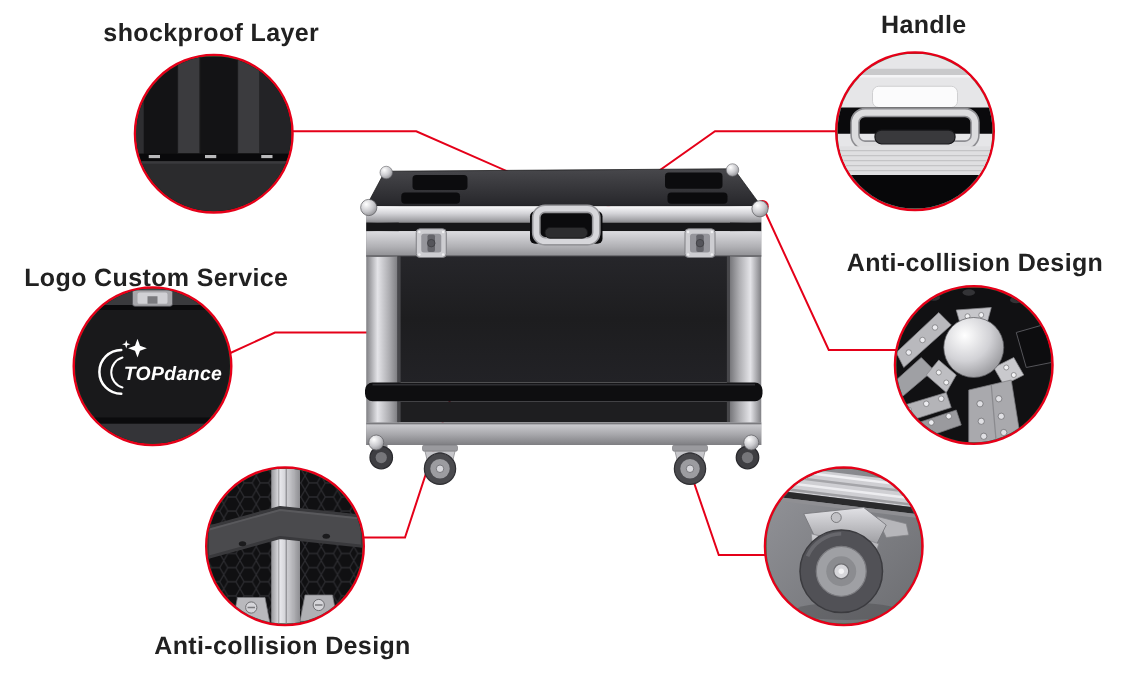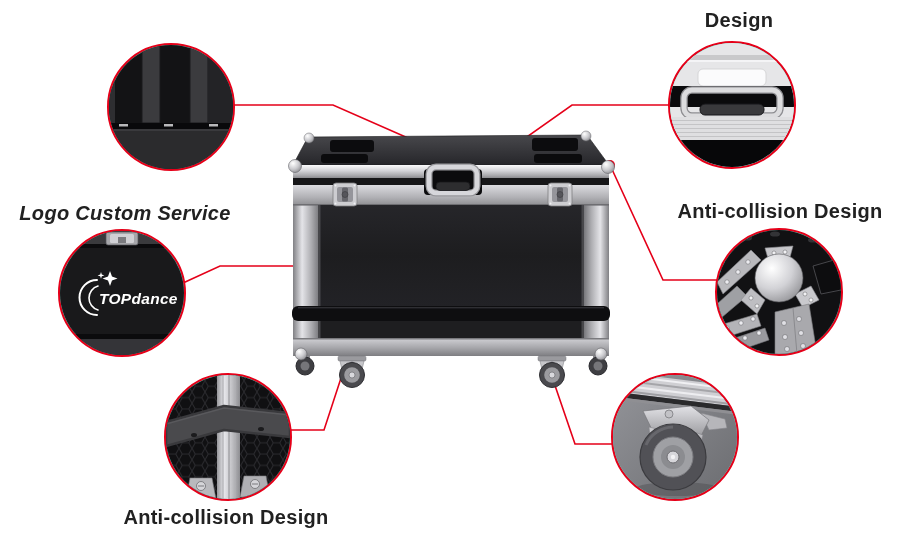--- a/index.html
+++ b/index.html
@@ -11,21 +11,21 @@
   }
   .label {
     position:absolute; transform:translateX(-50%); white-space:nowrap;
     font-size:20px; font-weight:600; letter-spacing:.3px; color:var(--label-text,#212121);
   }
   .overlay { position:absolute; left:0; top:0; width:900px; height:540px; }
   .red-line { stroke:var(--accent,#e50019); stroke-width:1.6; fill:none; }
   .red-dot { fill:var(--accent,#e50019); }
   .callout-circle {
     position:absolute; width:124px; height:124px; border-radius:50%;
-    border:2px solid var(--accent,#e50019); overflow:hidden; background:#5eead4;
+    border:2px solid var(--accent,#e50019); overflow:hidden; background:#15803d;
   }
   .callout-circle svg { display:block; width:124px; height:124px; }
   .case-svg { position:absolute; left:278px; top:125px; }
 </style>
 </head>
 <body>
 
 <div class="stage">
 
   <svg class="overlay" viewBox="0 0 900 540">
@@ -161,58 +161,59 @@
       <circle cx="17" cy="41" r="6.5" fill="url(#gBall)" stroke="#606064" stroke-width=".6"></circle>
       <circle cx="330" cy="42" r="6.5" fill="url(#gBall)" stroke="#606064" stroke-width=".6"></circle>
       <circle cx="23" cy="229" r="6" fill="url(#gBall)" stroke="#606064" stroke-width=".6"></circle>
       <circle cx="323" cy="229" r="6" fill="url(#gBall)" stroke="#606064" stroke-width=".6"></circle>
     </g>
 
     <use href="#caster"></use>
     <use href="#caster" x="200"></use>
   </svg>
 
+  <div class="label" style="left:169px; top:16px;">shockproof Layer</div>
   <div class="callout-circle" style="left:107px; top:43px;">
     <svg viewBox="0 0 124 124">
       <rect width="124" height="124" fill="#131315"></rect>
       <rect x="-6" y="0" width="12" height="78" fill="#2e2e31"></rect>
       <rect x="33" y="0" width="18" height="78" fill="#3b3b3e" stroke="#1a1a1c"></rect>
       <rect x="81" y="0" width="18" height="78" fill="#3b3b3e" stroke="#1a1a1c"></rect>
       <rect x="99" y="0" width="25" height="78" fill="#232326"></rect>
       <rect x="0" y="78" width="124" height="6" fill="#09090b"></rect>
       <rect x="10" y="79" width="9" height="2.5" fill="#d8d8da" opacity=".85"></rect>
       <rect x="55" y="79" width="9" height="2.5" fill="#d8d8da" opacity=".85"></rect>
       <rect x="100" y="79" width="9" height="2.5" fill="#d8d8da" opacity=".85"></rect>
       <rect x="0" y="84" width="124" height="40" fill="#2b2b2d"></rect>
       <rect x="0" y="84" width="124" height="2" fill="#3a3a3d"></rect>
     </svg>
   </div>
 
-  <div class="label" style="left:739px; top:9px;">Design</div>
+  <div class="label" style="left:739px; top:9px;">Handle</div>
   <div class="callout-circle" style="left:668px; top:41px;">
     <svg viewBox="0 0 124 124">
       <rect width="124" height="124" fill="#e6e6e8"></rect>
       <rect x="0" y="12" width="124" height="5" fill="#c9c9cb"></rect>
       <rect x="0" y="17" width="124" height="2" fill="#f4f4f6"></rect>
       <rect x="28" y="26" width="68" height="17" rx="5" fill="#fbfbfc" stroke="#cfcfd1" stroke-width=".8"></rect>
       <rect x="0" y="43" width="124" height="21" fill="#0a0a0c"></rect>
       <rect x="14" y="47" width="96" height="26" rx="8" fill="none" stroke="#8e8e92" stroke-width="7.5"></rect>
       <rect x="14" y="47" width="96" height="26" rx="8" fill="none" stroke="#dcdcde" stroke-width="5"></rect>
       <rect x="30" y="61" width="64" height="11" rx="5" fill="#39393c" stroke="#17171a"></rect>
       <rect x="0" y="74" width="124" height="23" fill="#dfdfe1"></rect>
       <rect x="0" y="77" width="124" height="1" fill="#c4c4c6"></rect>
         <rect x="0" y="81" width="124" height="1" fill="#c4c4c6"></rect>
       <rect x="0" y="85" width="124" height="1" fill="#c4c4c6"></rect>
         <rect x="0" y="89" width="124" height="1" fill="#c4c4c6"></rect>
       <rect x="0" y="93" width="124" height="1" fill="#c4c4c6"></rect>
       <rect x="0" y="97" width="124" height="27" fill="#070709"></rect>
     </svg>
   </div>
 
-  <div class="label" style="left:125px; top:202px;font-style:italic;">Logo Custom Service</div>
+  <div class="label" style="left:125px; top:212px;">Logo Custom Service</div>
   <div class="callout-circle" style="left:58px; top:229px;">
     <svg viewBox="0 0 124 124">
       <rect width="124" height="124" fill="#19191b"></rect>
       <rect x="0" y="0" width="124" height="13" fill="#3a3a3d"></rect>
       <rect x="0" y="13" width="124" height="4" fill="#0b0b0d"></rect>
       <rect x="46" y="1" width="32" height="13" rx="2" fill="#a6a6aa" stroke="#55555a" stroke-width=".7"></rect>
       <rect x="50" y="3" width="24" height="9" rx="1.5" fill="#d0d0d4"></rect>
       <rect x="58" y="6" width="8" height="6" fill="#7a7a7e"></rect>
       <rect x="0" y="103" width="124" height="5" fill="#0b0b0d"></rect>
       <rect x="0" y="108" width="124" height="16" fill="#343438"></rect>

